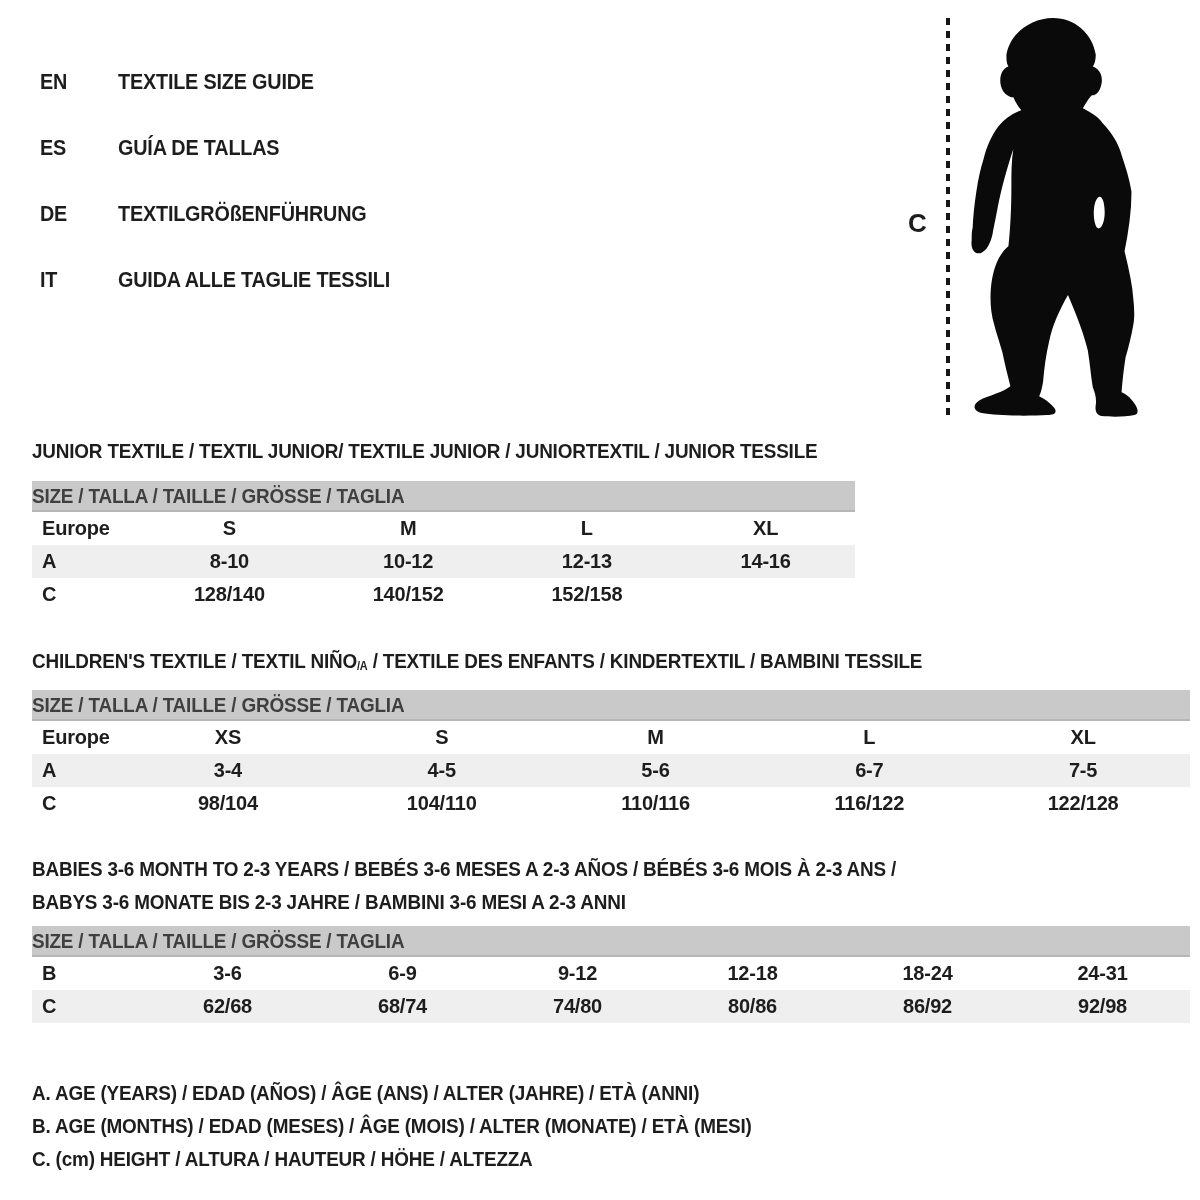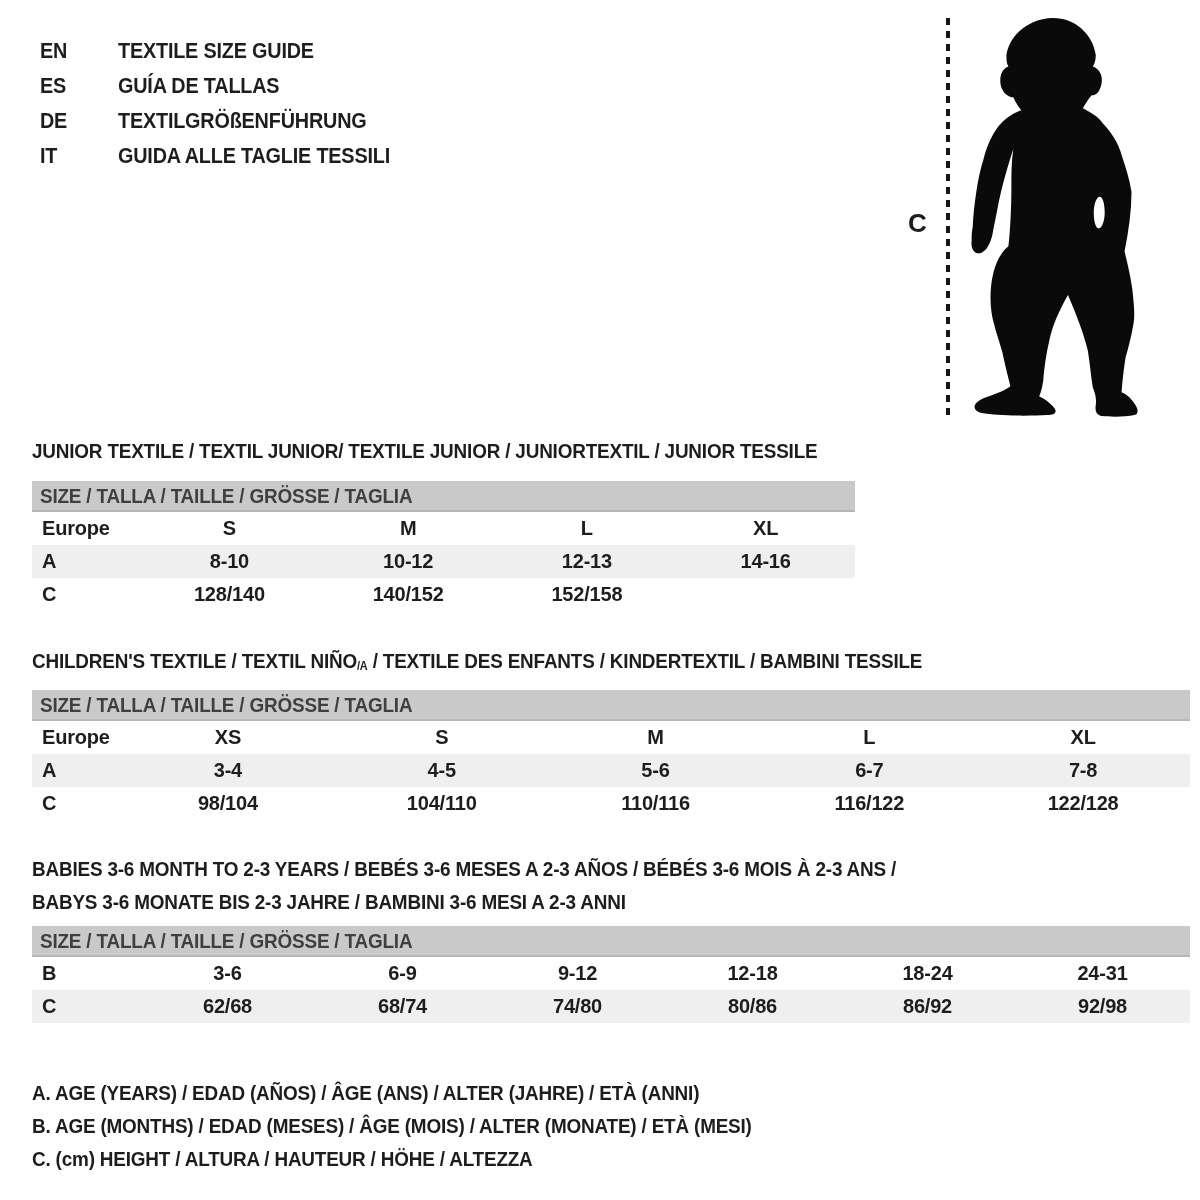--- a/index.html
+++ b/index.html
@@ -7,21 +7,21 @@
     position:relative; width:1200px; height:1200px;
     background:var(--bg,#fff);
     font-family:"Liberation Sans", sans-serif;
     font-weight:bold; color:var(--txt,#1d1d1d);
     letter-spacing:-0.2px; overflow:hidden;
   }
   .cond { display:inline-block; transform:scaleX(0.9); transform-origin:0 60%; white-space:nowrap; }
 
   
   .lang-block { position:absolute; left:40px; top:38px; width:620px; }
-  .lang-row { position:relative; height:35px; font-size:22px; }
+  .lang-row { position:relative; height:35px; font-size:22px;margin-top:31px; }
   .lang-row .code  { position:absolute; left:0; top:0; }
   .lang-row .ltitle{ position:absolute; left:78px; top:0; }
 
   
   .measure-line {
     position:absolute; left:946px; top:18px; width:4px; height:400px;
     background:repeating-linear-gradient(to bottom,#161616 0 7px, transparent 7px 13px);
   }
   .measure-label { position:absolute; left:908px; top:208px; font-size:26px; }
   .silhouette { position:absolute; left:953px; top:8px; width:220px; height:412px; }
@@ -35,21 +35,21 @@
   .title-line { line-height:33px; }
   .title-line .sub { font-size:0.58em; vertical-align:-0.18em; }
   .tbl { position:absolute; left:0; width:100%; }
   #sec-junior .tbl   { top:47px; }
   #sec-children .tbl { top:46px; }
   #sec-babies .tbl   { top:74px; }
 
   .size-bar {
     height:29px; line-height:29px; background:var(--hdrbg,#c9c9c9);
     border-bottom:2px solid #b7b7b7; color:var(--hdrtx,#3f3f3f);
-    font-size:21px; padding-left:8px; box-sizing:content-box;
+    font-size:21px; box-sizing:content-box;
   }
   .trow { display:grid; height:33px; line-height:33px; font-size:20px; }
   .trow.shaded { background:var(--shade,#efefef); }
   .grid-junior   { grid-template-columns:108px repeat(4,1fr); }
   .grid-children { grid-template-columns:89px  repeat(5,1fr); }
   .grid-babies   { grid-template-columns:108px repeat(6,1fr); }
   .tlabel { text-align:left; padding-left:10px; }
   .tcell  { text-align:center; }
 
   
@@ -158,21 +158,21 @@
           <div class="tcell">M</div>
           <div class="tcell">L</div>
           <div class="tcell">XL</div>
         </div>
         <div class="trow grid-children shaded">
           <div class="tlabel">A</div>
           <div class="tcell">3-4</div>
           <div class="tcell">4-5</div>
           <div class="tcell">5-6</div>
           <div class="tcell">6-7</div>
-          <div class="tcell">7-8</div>
+          <div class="tcell">7-5</div>
         </div>
         <div class="trow grid-children">
           <div class="tlabel">C</div>
           <div class="tcell">98/104</div>
           <div class="tcell">104/110</div>
           <div class="tcell">110/116</div>
           <div class="tcell">116/122</div>
           <div class="tcell">122/128</div>
         </div>
       </div>

